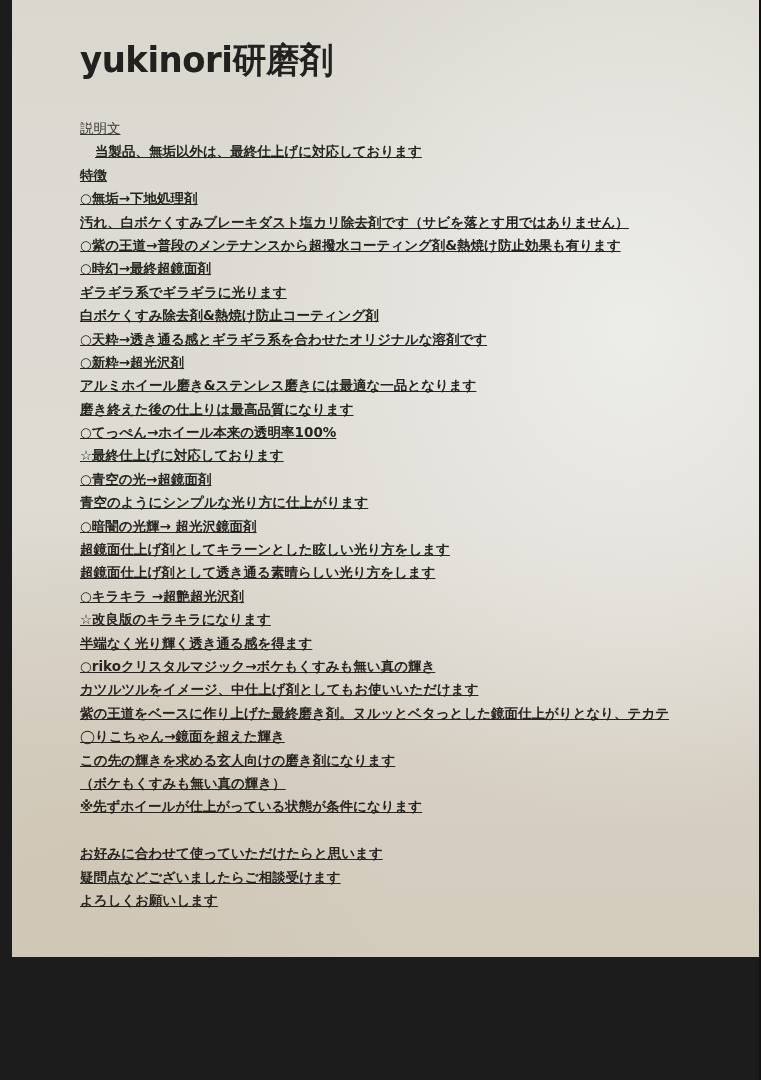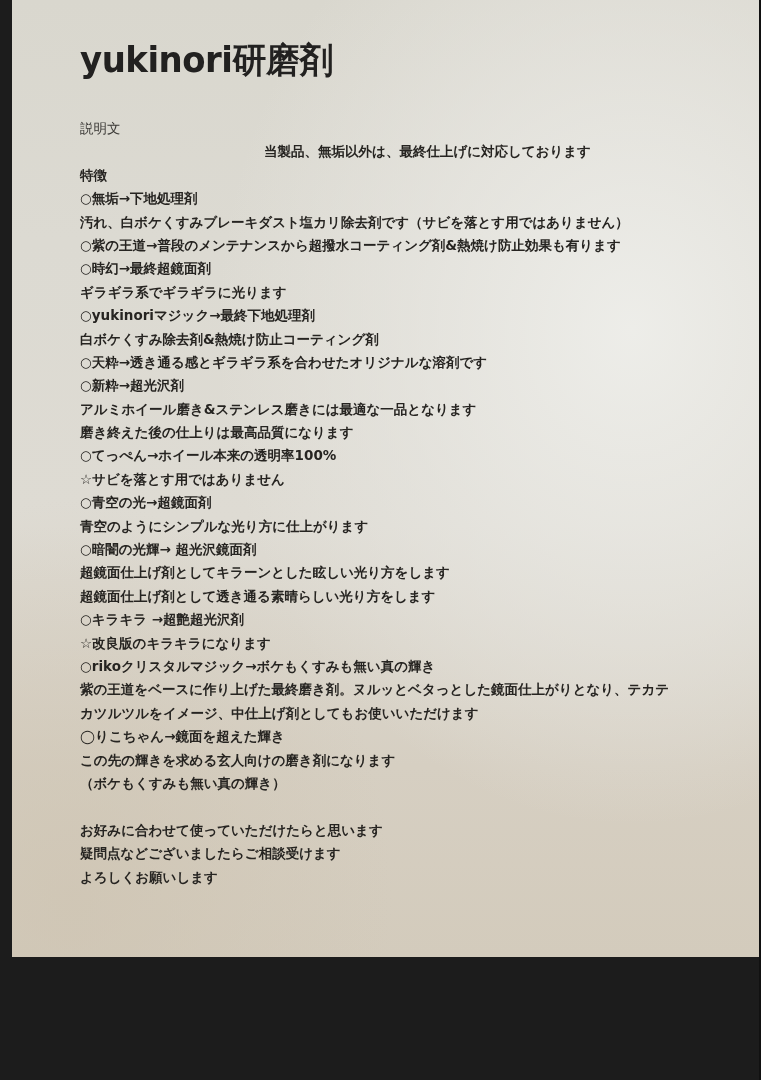--- a/index.html
+++ b/index.html
@@ -58,28 +58,28 @@
     .body {
       margin-top: 33px;
       font-family: "DejaVu Sans", sans-serif;
       font-size: 13.5px;
       line-height: 23.4px;
       font-weight: bold;
     }
     .line {
       white-space: nowrap;
       height: 23.4px;
+      text-decoration: underline;
     }
     .line.normal {
       font-weight: normal;
       color: #3a3835;
     }
     .line.indent {
       padding-left: 15px;
-      text-align: center;
     }
     .line.blank {
       height: 23.4px;
     }
   </style>
 </head>
 <body>
 
 <div class="photo">
   <div class="paper">
@@ -87,41 +87,42 @@
       <h1 class="title">yukinori研磨剤</h1>
       <div class="body">
         <div class="line normal">説明文</div>
         <div class="line indent">当製品、無垢以外は、最終仕上げに対応しております</div>
         <div class="line">特徴</div>
         <div class="line">○無垢→下地処理剤</div>
         <div class="line">汚れ、白ボケくすみブレーキダスト塩カリ除去剤です（サビを落とす用ではありません）</div>
         <div class="line">○紫の王道→普段のメンテナンスから超撥水コーティング剤&amp;熱焼け防止効果も有ります</div>
         <div class="line">○時幻→最終超鏡面剤</div>
         <div class="line">ギラギラ系でギラギラに光ります</div>
-        <div class="line">○yukinoriマジック→最終下地処理剤</div>
         <div class="line">白ボケくすみ除去剤&amp;熱焼け防止コーティング剤</div>
         <div class="line">○天粋→透き通る感とギラギラ系を合わせたオリジナルな溶剤です</div>
         <div class="line">○新粋→超光沢剤</div>
         <div class="line">アルミホイール磨き&amp;ステンレス磨きには最適な一品となります</div>
         <div class="line">磨き終えた後の仕上りは最高品質になります</div>
         <div class="line">○てっぺん→ホイール本来の透明率100%</div>
-        <div class="line">☆サビを落とす用ではありません</div>
+        <div class="line">☆最終仕上げに対応しております</div>
         <div class="line">○青空の光→超鏡面剤</div>
         <div class="line">青空のようにシンプルな光り方に仕上がります</div>
         <div class="line">○暗闇の光輝→ 超光沢鏡面剤</div>
         <div class="line">超鏡面仕上げ剤としてキラーンとした眩しい光り方をします</div>
         <div class="line">超鏡面仕上げ剤として透き通る素晴らしい光り方をします</div>
         <div class="line">○キラキラ →超艶超光沢剤</div>
         <div class="line">☆改良版のキラキラになります</div>
+        <div class="line">半端なく光り輝く透き通る感を得ます</div>
         <div class="line">○rikoクリスタルマジック→ボケもくすみも無い真の輝き</div>
+        <div class="line">カツルツルをイメージ、中仕上げ剤としてもお使いいただけます</div>
         <div class="line">紫の王道をベースに作り上げた最終磨き剤。ヌルッとベタっとした鏡面仕上がりとなり、テカテ</div>
-        <div class="line">カツルツルをイメージ、中仕上げ剤としてもお使いいただけます</div>
         <div class="line">◯りこちゃん→鏡面を超えた輝き</div>
         <div class="line">この先の輝きを求める玄人向けの磨き剤になります</div>
         <div class="line">（ボケもくすみも無い真の輝き）</div>
+        <div class="line">※先ずホイールが仕上がっている状態が条件になります</div>
         <div class="line blank"></div>
         <div class="line">お好みに合わせて使っていただけたらと思います</div>
         <div class="line">疑問点などございましたらご相談受けます</div>
         <div class="line">よろしくお願いします</div>
       </div>
     </div>
   </div>
   <div class="paper-edge"></div>
 </div>
 

